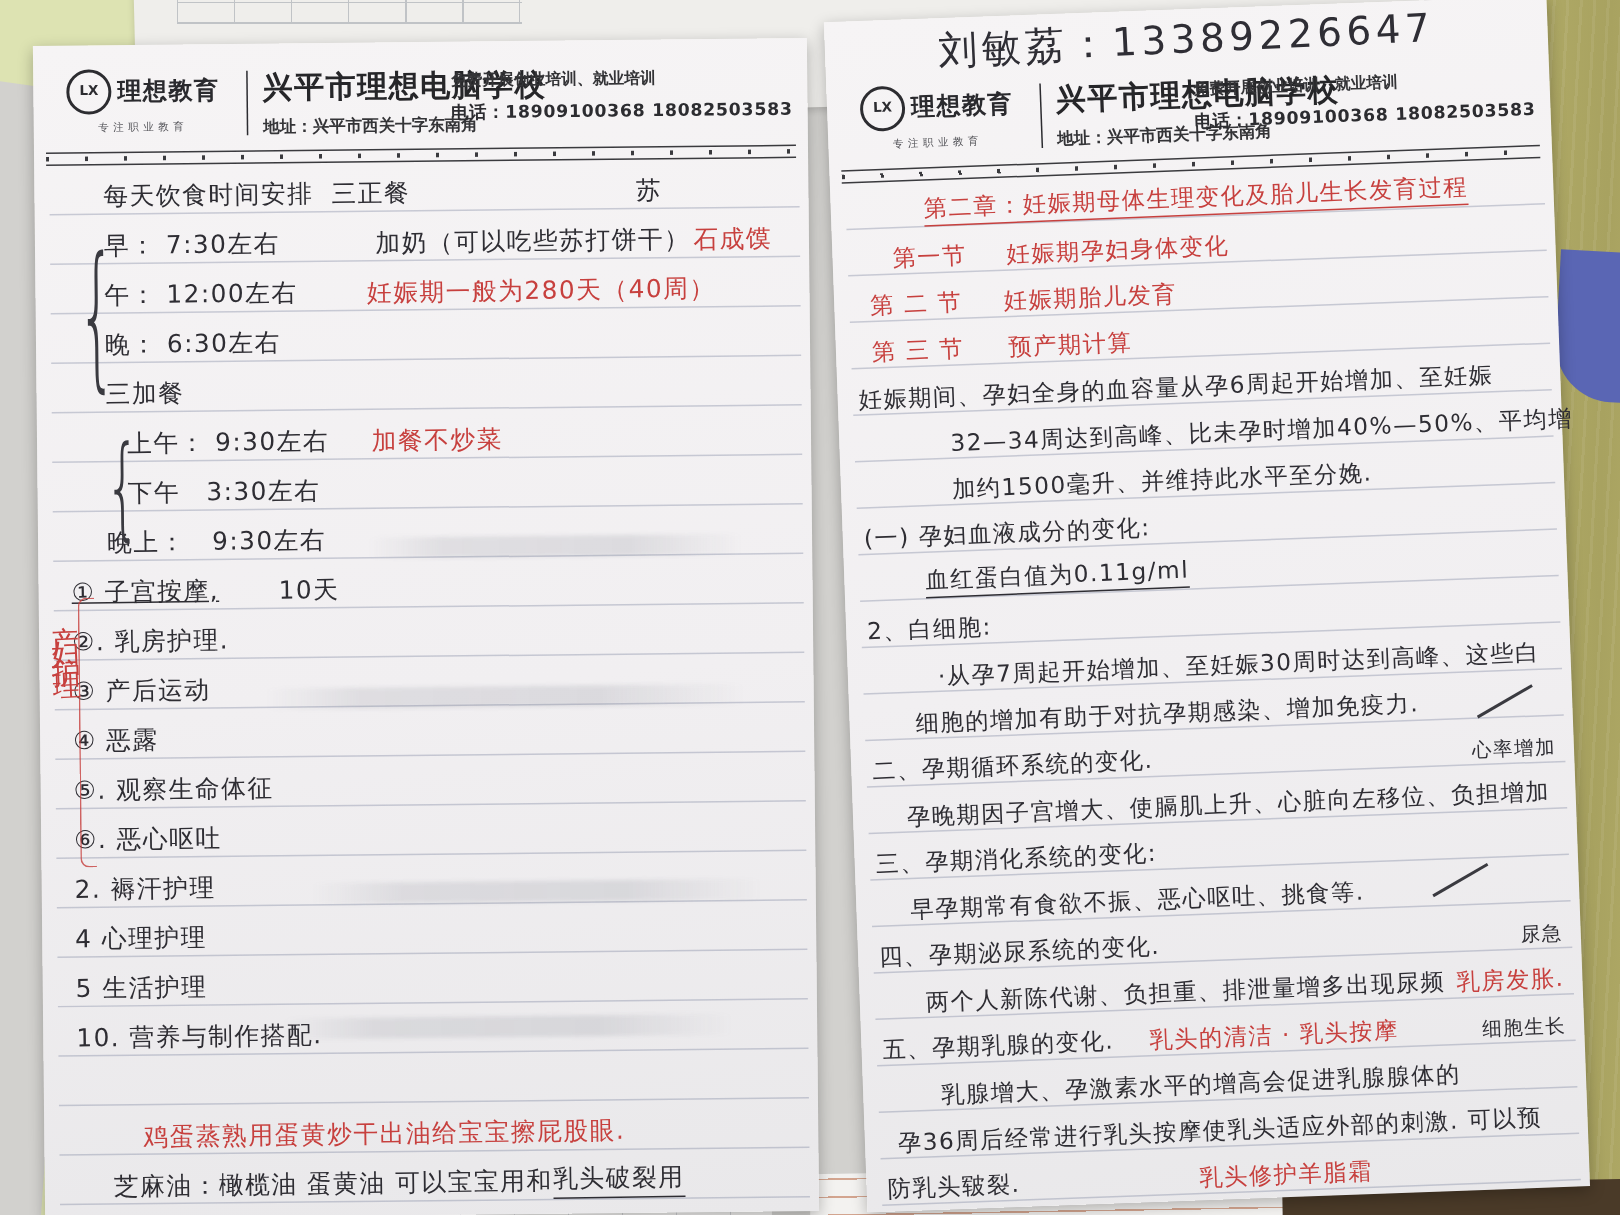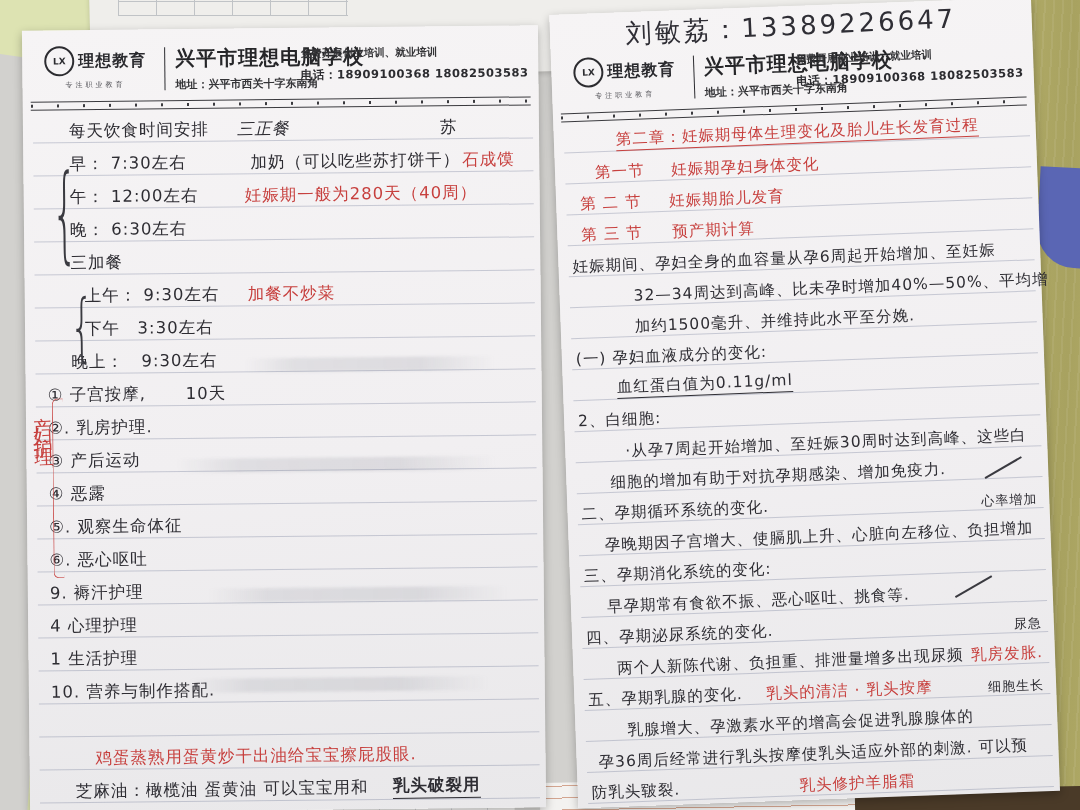--- a/index.html
+++ b/index.html
@@ -133,21 +133,21 @@
     <div class="lh-right">
       <div class="services">免费开展创业培训、就业培训</div>
       <div class="phone">电话：18909100368  18082503583</div>
     </div>
   </div>
   <div class="double-rule"></div>
 
   <div class="lines">
       <div class="rule-line">
         <span class="seg ink">每天饮食时间安排</span>
-        <span class="seg ink" style="margin-left: 28px; font-style: italic;">三正餐</span>
+        <span class="seg ink" style="margin-left: 12px;">三正餐</span>
         <span class="seg ink" style="margin-left: 150px;">苏</span>
       </div>
       <div class="rule-line">
         <span class="seg ink">早： 7:30左右</span>
         <span class="seg ink" style="margin-left: 64px;">加奶（可以吃些苏打饼干）</span>
         <span class="seg red" style="margin-left: 2px;">石成馍</span>
       </div>
       <div class="rule-line">
         <span class="seg ink">午： 12:00左右</span>
         <span class="seg red" style="margin-left: 46px;">妊娠期一般为280天（40周）</span>
@@ -162,57 +162,57 @@
         <span class="seg ink" style="margin-left: 14px;">上午： 9:30左右</span>
         <span class="seg red" style="margin-left: 28px;">加餐不炒菜</span>
       </div>
       <div class="rule-line">
         <span class="seg ink" style="margin-left: 14px;">下午　3:30左右</span>
       </div>
       <div class="rule-line">
         <span class="seg ink">晚上：　9:30左右</span>
       </div>
       <div class="rule-line">
-        <span class="seg ink" style="margin-left: -24px;">① 子宫按摩,</span>
+        <span class="seg ink" style="margin-left: -24px; text-decoration: underline;">① 子宫按摩,</span>
         <span class="seg ink" style="margin-left: 40px;">10天</span>
       </div>
       <div class="rule-line">
         <span class="seg ink" style="margin-left: -24px;">②. 乳房护理.</span>
       </div>
       <div class="rule-line">
         <span class="seg ink" style="margin-left: -24px; text-align: right;">③ 产后运动</span>
       </div>
       <div class="rule-line">
         <span class="seg ink" style="margin-left: -24px;">④ 恶露</span>
       </div>
       <div class="rule-line">
         <span class="seg ink" style="margin-left: -24px;">⑤. 观察生命体征</span>
       </div>
       <div class="rule-line">
         <span class="seg ink" style="margin-left: -24px;">⑥. 恶心呕吐</span>
       </div>
       <div class="rule-line">
-        <span class="seg ink" style="margin-left: -24px;">9.  褥汗护理</span>
+        <span class="seg ink" style="margin-left: -24px;">2.  褥汗护理</span>
       </div>
       <div class="rule-line">
         <span class="seg ink" style="margin-left: -24px;">4  心理护理</span>
       </div>
       <div class="rule-line">
-        <span class="seg ink" style="margin-left: -24px;">1  生活护理</span>
+        <span class="seg ink" style="margin-left: -24px;">5  生活护理</span>
       </div>
       <div class="rule-line">
         <span class="seg ink" style="margin-left: -24px;">10. 营养与制作搭配.</span>
       </div>
       <div class="rule-line"></div>
       <div class="rule-line">
         <span class="seg red" style="margin-left: 20px;">鸡蛋蒸熟用蛋黄炒干出油给宝宝擦屁股眼.</span>
       </div>
       <div class="rule-line">
         <span class="seg ink">芝麻油：橄榄油 蛋黄油 可以宝宝用和</span>
-        <span class="seg ink underline" style="margin-left: 24px; font-weight: bold;">乳头破裂用</span>
+        <span class="seg ink underline" style="margin-left: 0;">乳头破裂用</span>
       </div>
     </div>
 
   <span class="brace brace-1">{</span>
   <span class="brace brace-2">{</span>
   <div class="margin-label">产妇护理</div>
   <div class="margin-bracket"></div>
 
   <div class="ghost" style="left:220px;top:330px;width:250px;height:14px;"></div>
   <div class="ghost" style="left:150px;top:430px;width:320px;height:14px;"></div>

